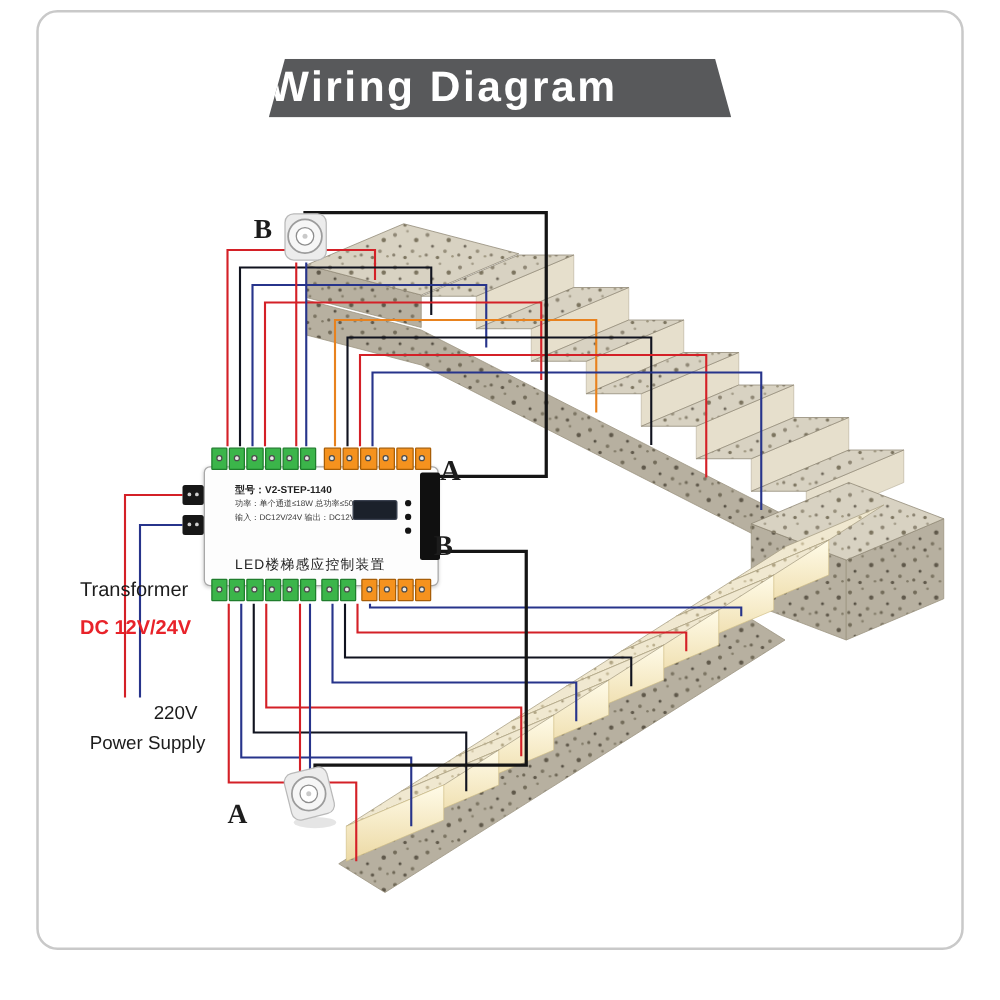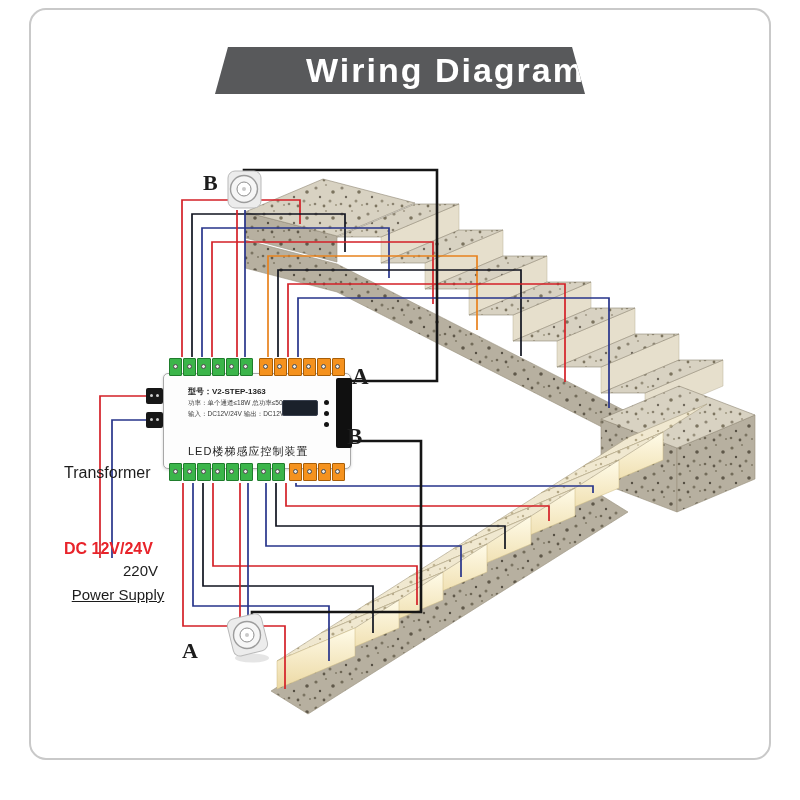--- a/index.html
+++ b/index.html
@@ -5,39 +5,39 @@
   html,body{margin:0;padding:0;background:#ffffff;}
   body{width:800px;height:800px;font-family:"Liberation Sans",sans-serif;}
   .stage{position:relative;width:800px;height:800px;overflow:hidden;background:#fff;}
   .stage > svg{position:absolute;left:0;top:0;z-index:1;}
 
   
   .banner{
     position:absolute;left:215px;top:47px;width:370px;height:47px;z-index:4;
     background:var(--banner-bg,#58595b);
     clip-path:polygon(3.5% 0,96.5% 0,100% 100%,0 100%);
-    display:flex;align-items:center;justify-content:flex-end;
+    display:flex;align-items:center;justify-content:flex-start;
   }
   .banner span{
     color:var(--banner-text,#fff);font-size:34px;font-weight:700;letter-spacing:2px;
     font-family:"Liberation Sans",sans-serif;
   }
 
   
   .lbl{position:absolute;z-index:4;color:#1c1c1c;}
   .lbl-sensor{font-family:"Liberation Serif",serif;font-size:22px;font-weight:600;}
   #lbl-b{left:203px;top:170px;}
   #lbl-a{left:182px;top:638px;}
   .lbl-port{font-family:"Liberation Serif",serif;font-size:23px;font-weight:700;z-index:5;}
   #lbl-port-a{left:352px;top:364px;}
   #lbl-port-b{left:347px;top:424px;}
   #lbl-transformer{left:64px;top:464px;font-size:16px;}
-  #lbl-dc{left:64px;top:494px;font-size:16px;font-weight:700;color:var(--accent-red,#e8232a);margin-top:46px;}
+  #lbl-dc{left:64px;top:494px;font-size:16px;font-weight:700;color:var(--accent-red,#e8232a);}
   #lbl-220{left:78px;top:562px;width:80px;text-align:right;font-size:15px;}
-  #lbl-psu{left:58px;top:586px;width:120px;text-align:center;font-size:15px;text-decoration:underline;}
+  #lbl-psu{left:58px;top:586px;width:120px;text-align:center;font-size:15px;}
 
   
   .ctrl-body{
     position:absolute;left:163px;top:373px;width:186px;height:94px;z-index:3;
     background:#fdfdfd;border:1px solid #a8a8a8;border-radius:5px;
     box-shadow:0 1px 3px rgba(0,0,0,.18);
   }
   .ctrl-lines{position:absolute;left:24px;top:12px;width:120px;color:#3a3a3a;}
   .ctrl-lines .l1{font-size:8px;font-weight:700;color:#222;}
   .ctrl-lines .l2,.ctrl-lines .l3{font-size:6.5px;margin-top:2px;white-space:nowrap;}
@@ -230,21 +230,21 @@
   <div class="lbl lbl-sensor" id="lbl-a">A</div>
   <div class="lbl lbl-port" id="lbl-port-a">A</div>
   <div class="lbl lbl-port" id="lbl-port-b">B</div>
   <div class="lbl" id="lbl-transformer">Transformer</div>
   <div class="lbl" id="lbl-dc">DC 12V/24V</div>
   <div class="lbl" id="lbl-220">220V</div>
   <div class="lbl" id="lbl-psu">Power Supply</div>
 
   <div class="ctrl-body">
     <div class="ctrl-lines">
-      <div class="l1">型号：V2-STEP-1363</div>
+      <div class="l1">型号：V2-STEP-1140</div>
       <div class="l2">功率：单个通道≤18W 总功率≤500W</div>
       <div class="l3">输入：DC12V/24V 输出：DC12V/24V</div>
     </div>
     <div class="ctrl-display"></div>
     <div class="ctrl-btn b1"></div>
     <div class="ctrl-btn b2"></div>
     <div class="ctrl-btn b3"></div>
     <div class="ctrl-name">LED楼梯感应控制装置</div>
   </div>
 

